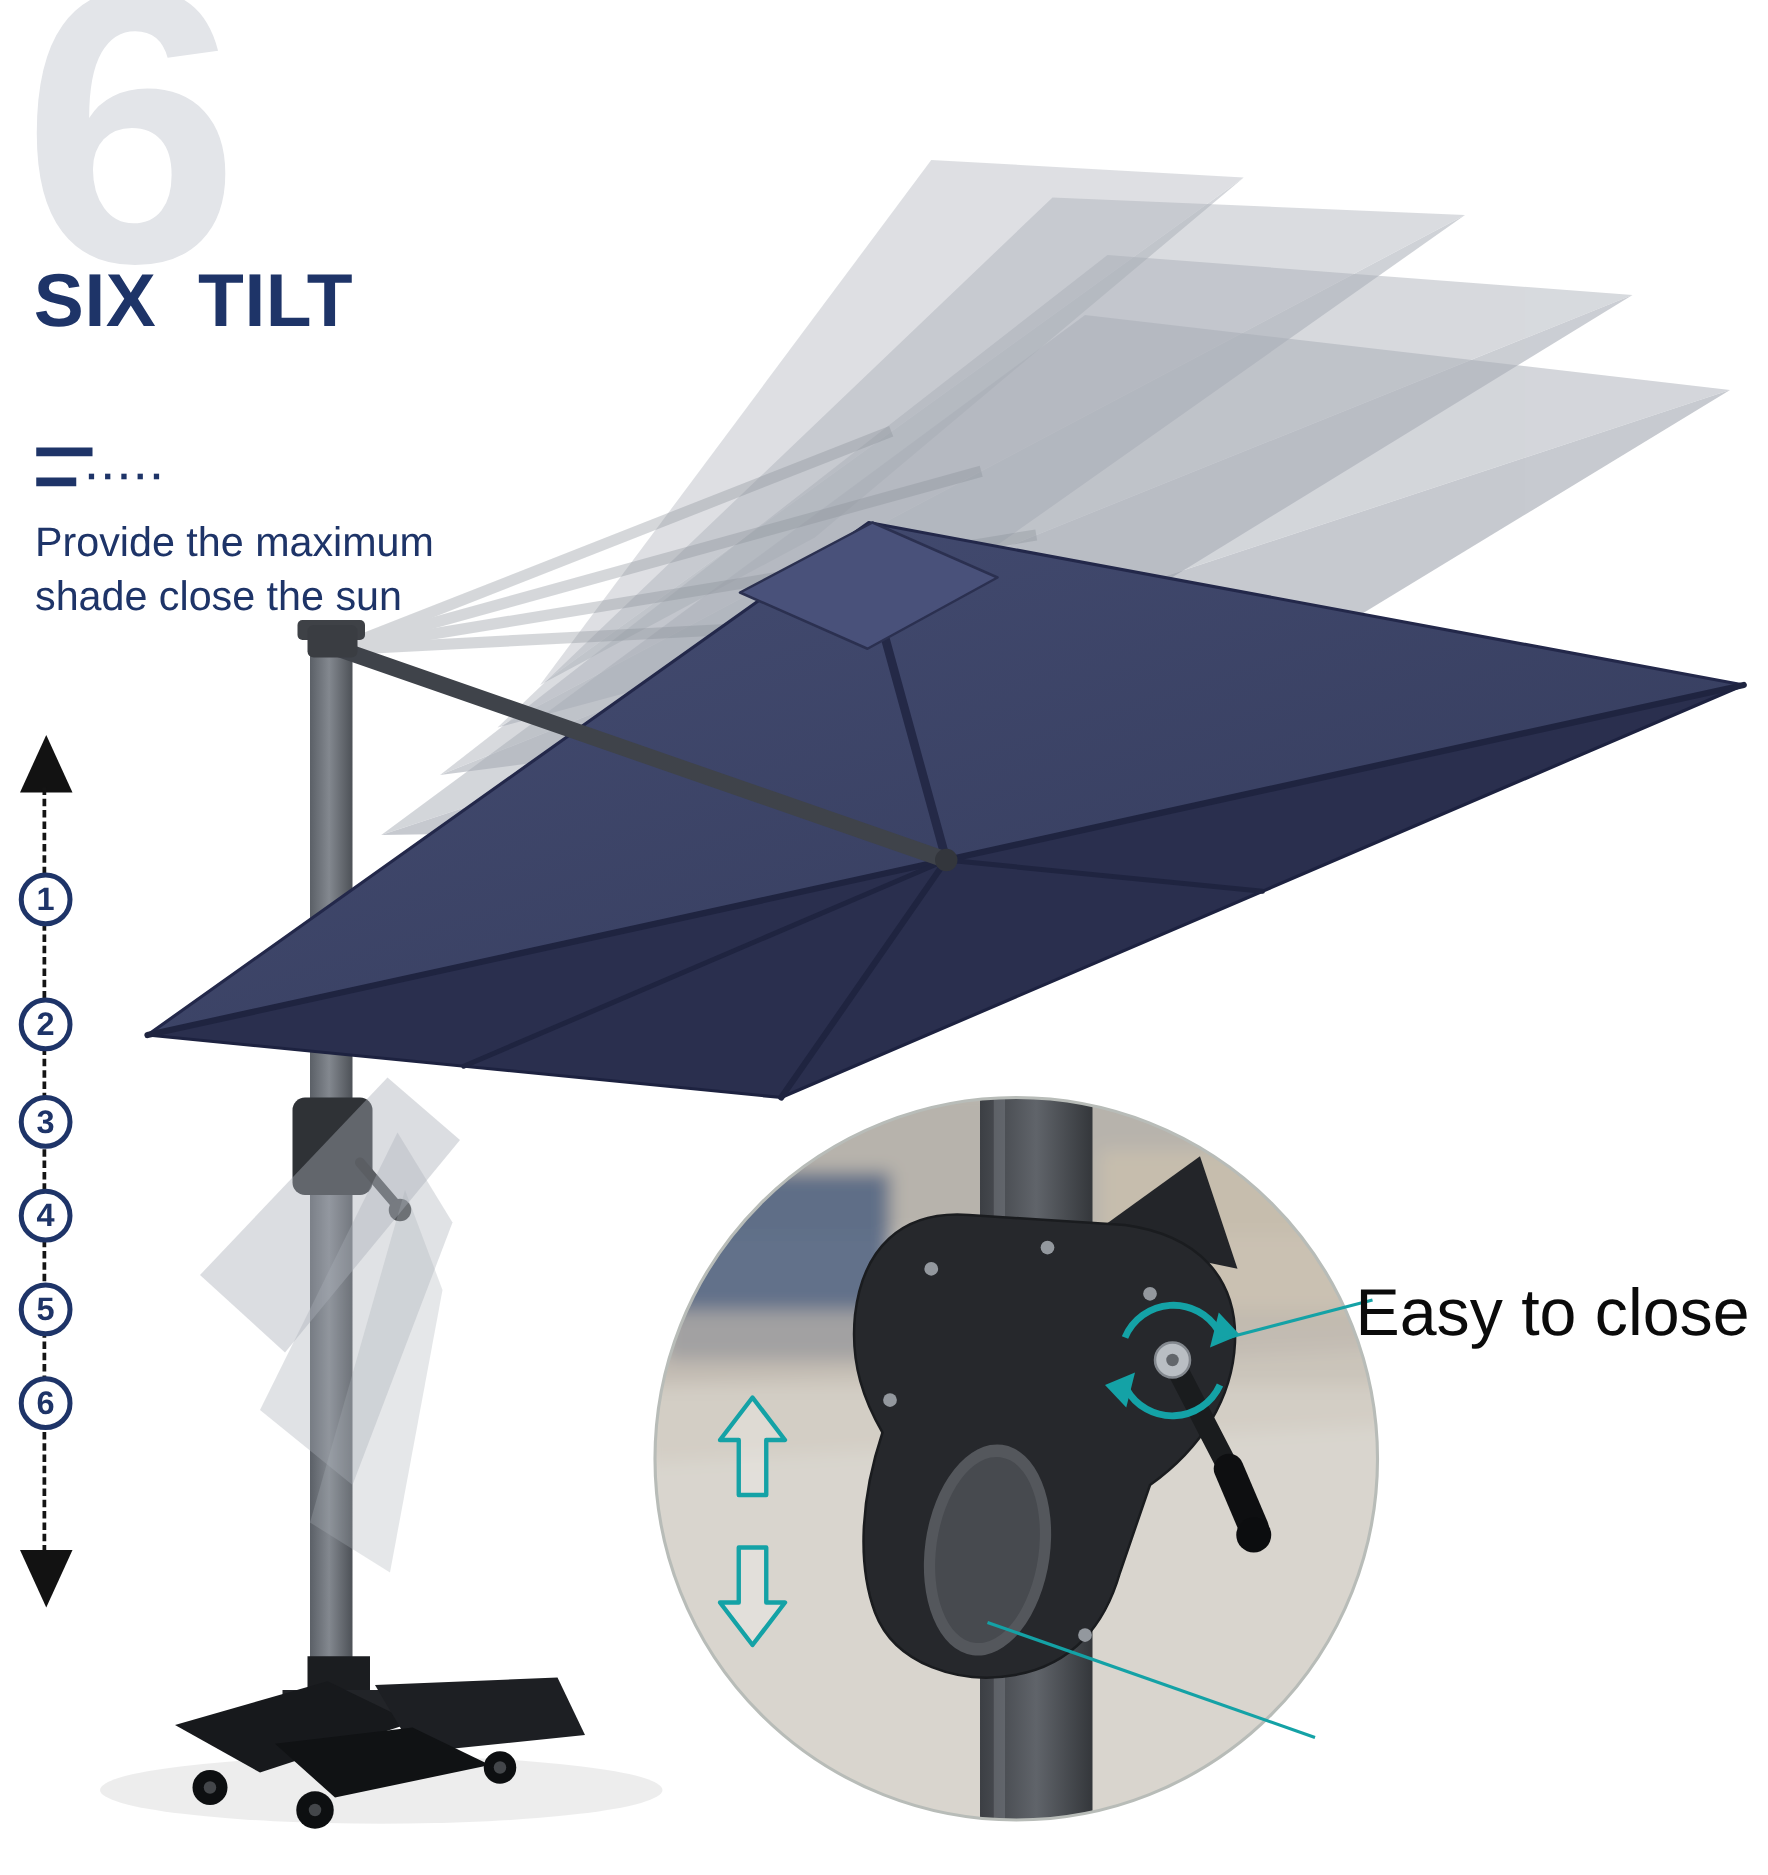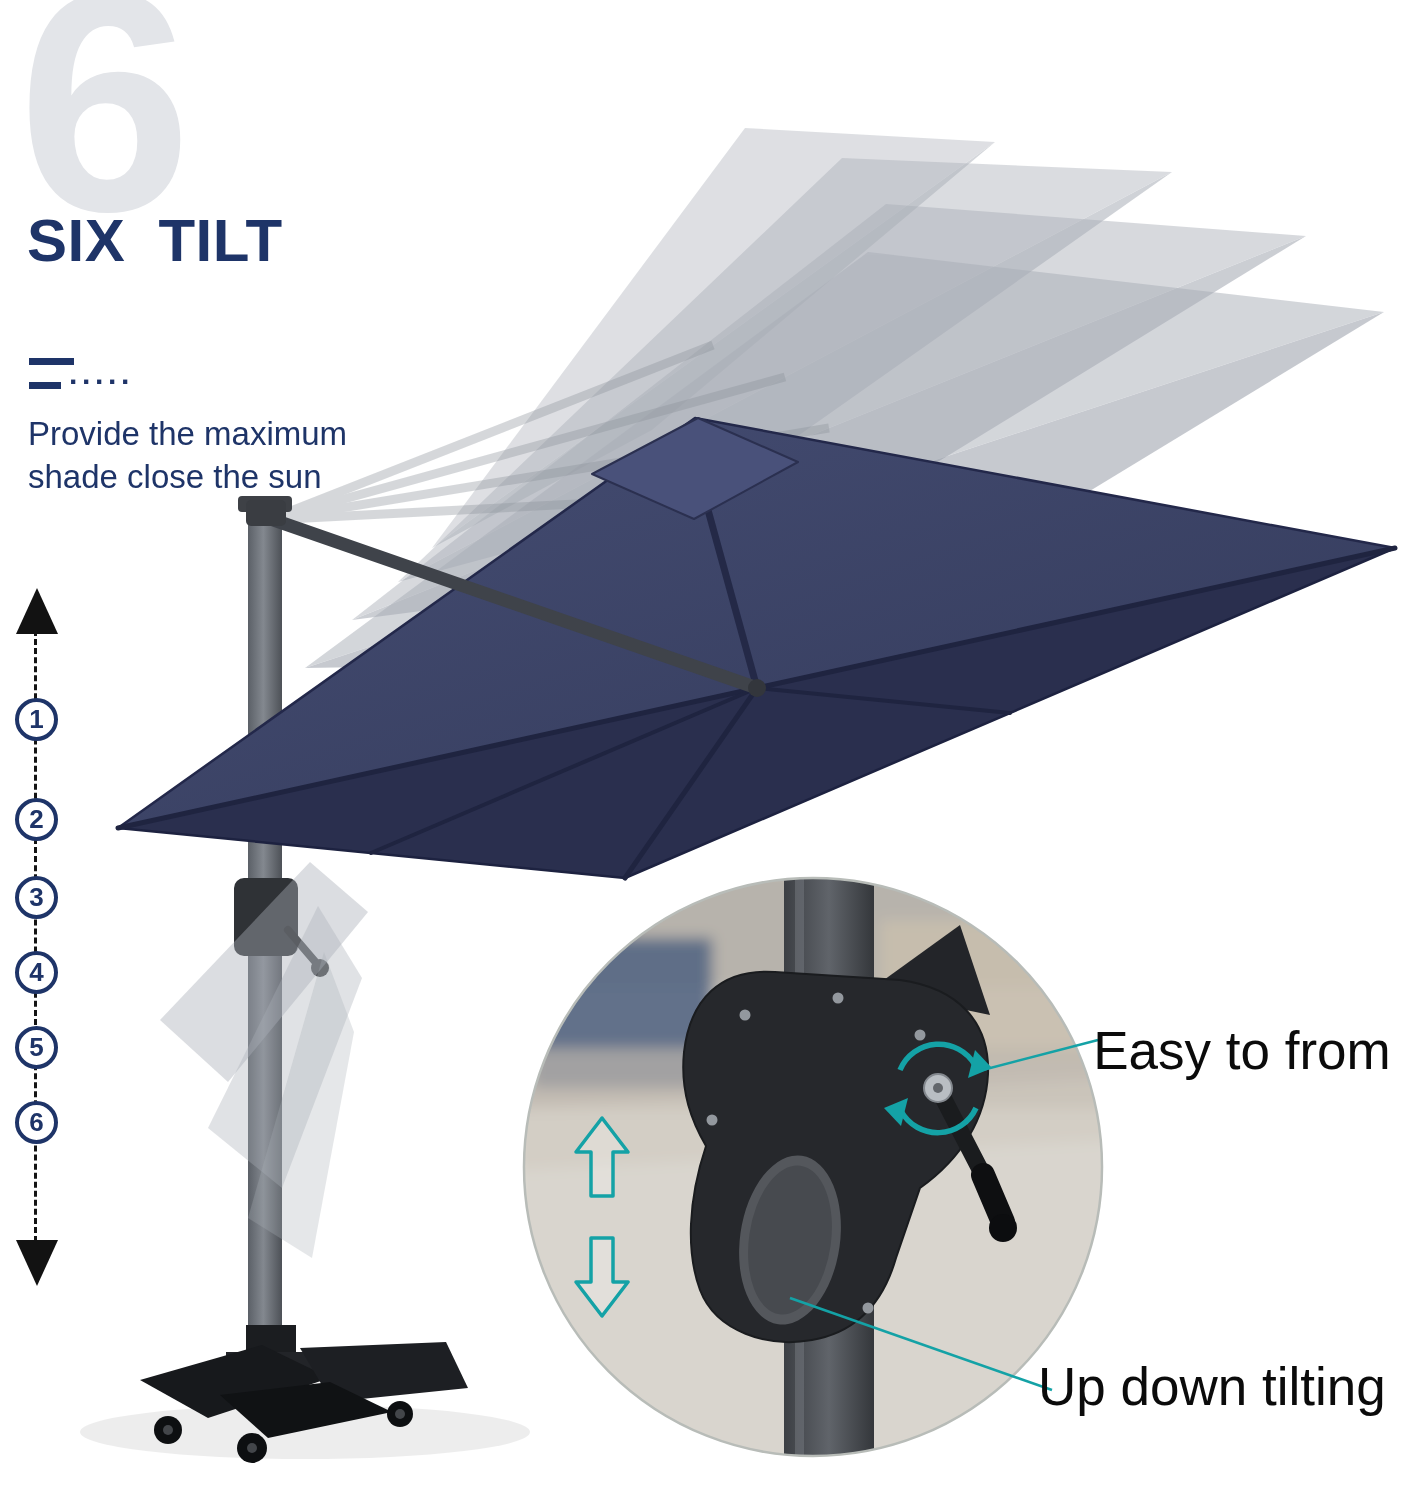--- a/index.html
+++ b/index.html
@@ -244,17 +244,16 @@
     <div class="ts-arrow down"></div>
     <div class="ts-num" style="top:110px">1</div>
     <div class="ts-num" style="top:210px">2</div>
     <div class="ts-num" style="top:288px">3</div>
     <div class="ts-num" style="top:363px">4</div>
     <div class="ts-num" style="top:438px">5</div>
     <div class="ts-num" style="top:513px">6</div>
   </div>
 
   <div class="abs co-open">
-    <div>Easy to from</div>
-  </div>
-  <div class="abs co-tilt">Up down tilting</div>
+    <div>Easy to close</div>
+  </div>
 
 </div>
 
 </body></html>

